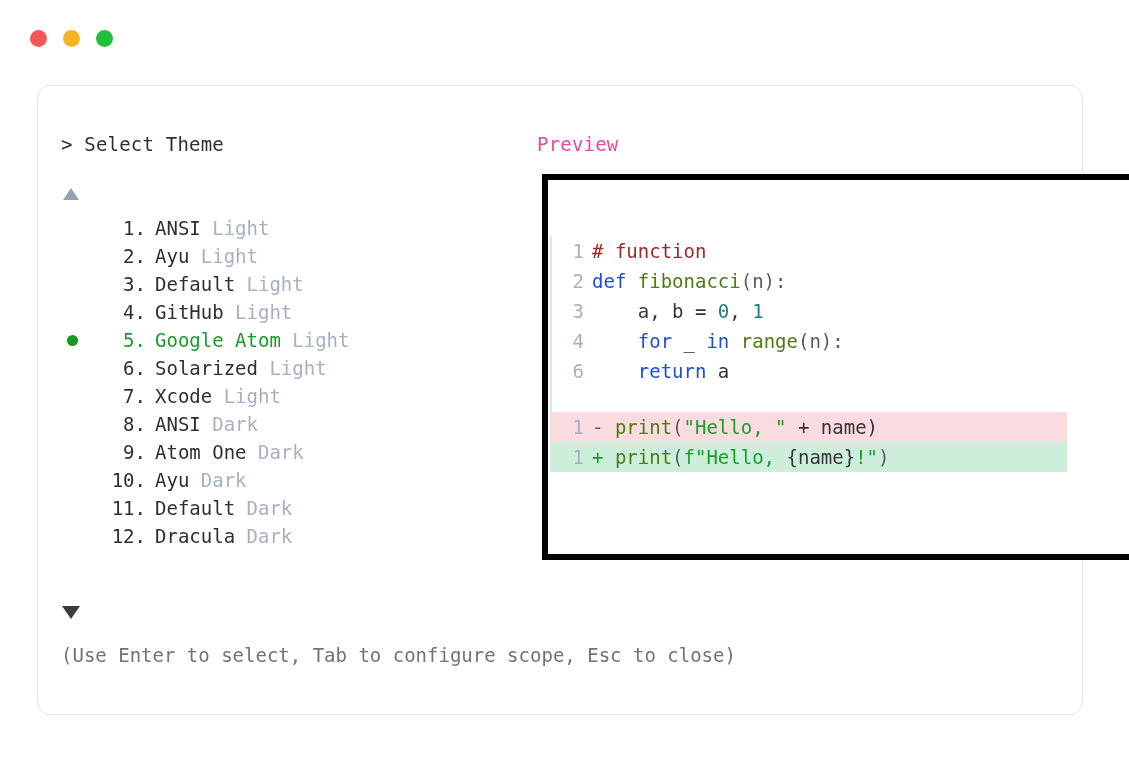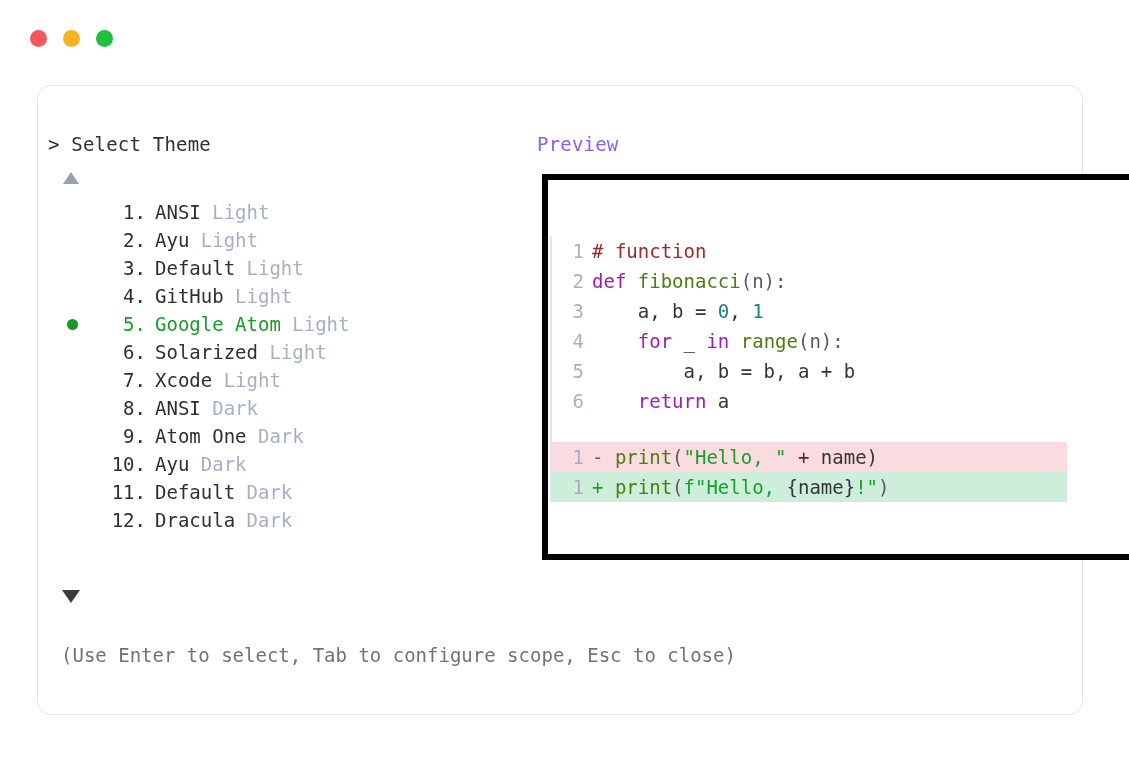--- a/index.html
+++ b/index.html
@@ -49,41 +49,41 @@
 
   .card-inner {
     position: relative;
     width: 100%;
     height: 100%;
   }
 
   
   .hdr-select {
     position: absolute;
-    left: 10px;
+    left: 23px;
     top: 47px;
     font-size: 19px;
     color: #2f2f33;
     letter-spacing: 0.2px;
     white-space: pre;
   }
   .hdr-preview {
     position: absolute;
     left: 499px;
     top: 47px;
     font-size: 19px;
-    color: #8b5cf6;
+    color: #ec4899;
     letter-spacing: 0.2px;
   }
 
   
   .list-pane {
     position: absolute;
     left: 0;
-    top: 0;
+    top: 16px;
     width: 480px;
     height: 100%;
   }
   .arrow-up {
     position: absolute;
     left: 25px;
     top: 86px;
     width: 0;
     height: 0;
     border-left: 8px solid transparent;
@@ -170,21 +170,21 @@
     color: #a8b0c0;
     margin-right: 8px;
   }
   .diff-del { background: #fadbdf; }
   .diff-add { background: #cdeedb; }
   .mark-del { color: #b43a4a; }
   .mark-add { color: #1a9b2a; }
 
   
   .t-comment { color: #9c2a28; }
-  .t-kw      { color: #a21caf; }
+  .t-kw      { color: #1d4ed8; }
   .t-fn      { color: #4d7c0f; }
   .t-num     { color: #1a7e7a; }
   .t-str     { color: #17a02c; }
   .t-plain   { color: #34343a; }
   .t-punct   { color: #5a5a66; }
 
   
   .hint {
     position: absolute;
     left: 23px;
@@ -228,21 +228,20 @@
         </div>
       <div class="arrow-down"></div>
     </div>
 
     <div class="preview-box">
       <div class="code-area" id="code-area">
           <div class="code-line"><span class="ln">1</span><span class="t-comment"># function</span></div>
           <div class="code-line"><span class="ln">2</span><span class="t-kw">def </span><span class="t-fn">fibonacci</span><span class="t-punct">(n):</span></div>
           <div class="code-line"><span class="ln">3</span><span class="t-plain">    a, b = </span><span class="t-num">0</span><span class="t-plain">, </span><span class="t-num">1</span></div>
           <div class="code-line"><span class="ln">4</span><span class="t-plain">    </span><span class="t-kw">for</span><span class="t-plain"> _ </span><span class="t-kw">in</span><span class="t-plain"> </span><span class="t-fn">range</span><span class="t-punct">(n):</span></div>
-          <div class="code-line"><span class="ln">5</span><span class="t-plain">        a, b = b, a + b</span></div>
           <div class="code-line"><span class="ln">6</span><span class="t-plain">    </span><span class="t-kw">return</span><span class="t-plain"> a</span></div>
           <div class="code-line spacer">&nbsp;</div>
           <div class="code-line diff-del"><span class="ln">1</span><span class="mark-del">- </span><span class="t-fn">print</span><span class="t-punct">(</span><span class="t-str">"Hello, "</span><span class="t-plain"> + name)</span></div>
           <div class="code-line diff-add"><span class="ln">1</span><span class="mark-add">+ </span><span class="t-fn">print</span><span class="t-punct">(</span><span class="t-str">f"Hello, </span><span class="t-plain">{name}</span><span class="t-str">!"</span><span class="t-punct">)</span></div>
         </div>
     </div>
 
     <div class="hint">(Use Enter to select, Tab to configure scope, Esc to close)</div>
 
   </div>

